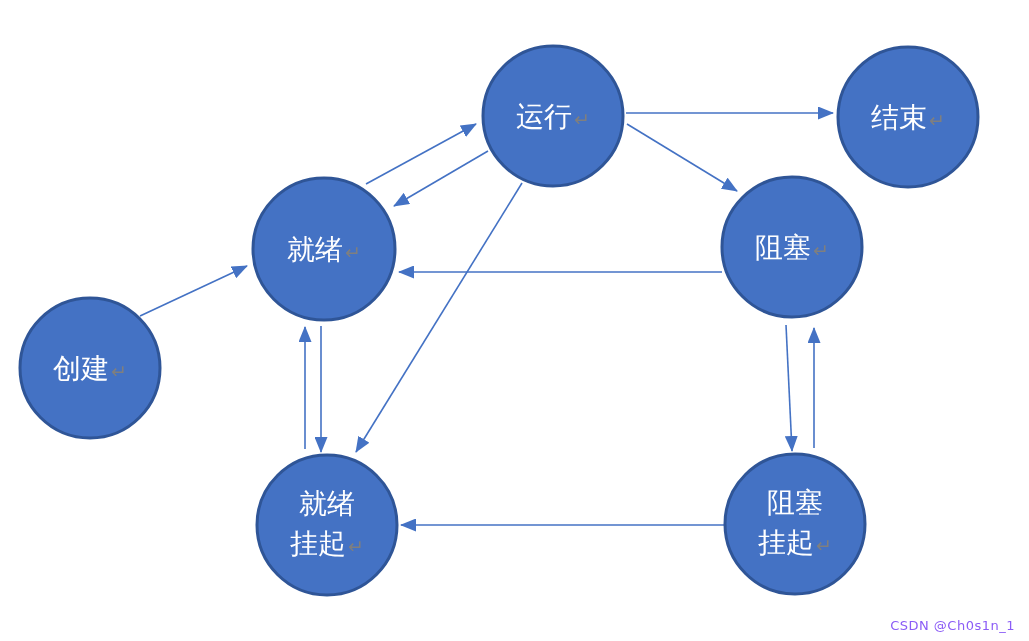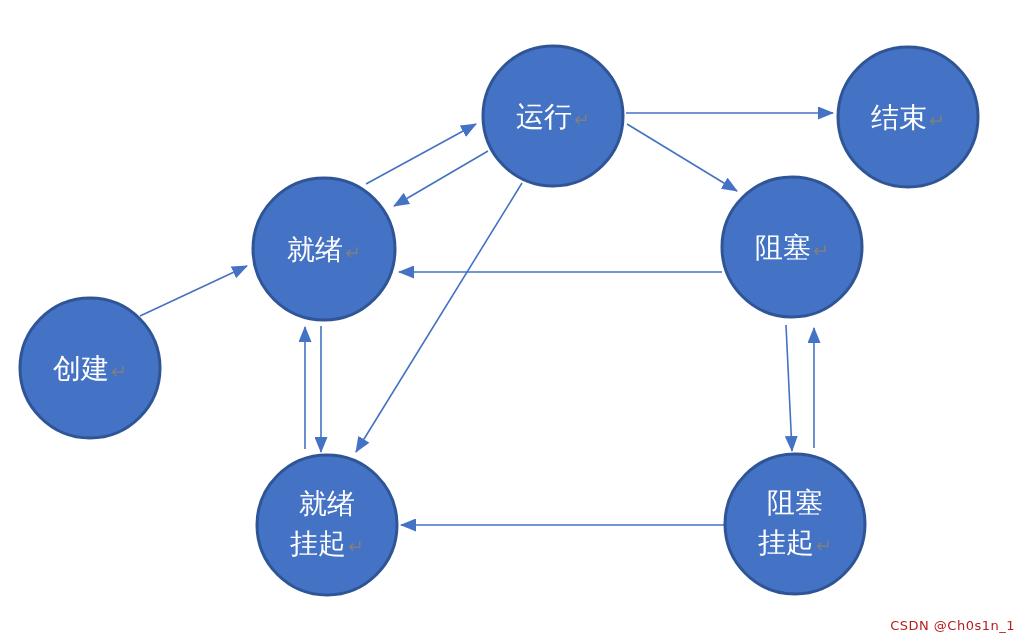--- a/index.html
+++ b/index.html
@@ -84,14 +84,14 @@
       </g>
       <g>
         <circle cx="327" cy="525" r="70" fill="#4472C4" stroke="#2F5597" stroke-width="3"></circle>
         <text x="327" text-anchor="middle" class="node-label"><tspan x="327" y="513">就绪</tspan><tspan x="327" y="553">挂起</tspan><tspan class="para-mark" dx="2">↵</tspan></text>
       </g>
       <g>
         <circle cx="795" cy="524" r="70" fill="#4472C4" stroke="#2F5597" stroke-width="3"></circle>
         <text x="795" text-anchor="middle" class="node-label"><tspan x="795" y="512">阻塞</tspan><tspan x="795" y="552">挂起</tspan><tspan class="para-mark" dx="2">↵</tspan></text>
       </g>
     </svg>
-  <div class="watermark" style="color: #b91c1c; margin-left: 36px;">CSDN @Ch0s1n_1</div>
+  <div class="watermark" style="color: #8b5cf6; margin-left: 36px;">CSDN @Ch0s1n_1</div>
 </div>
 
 </body></html>

